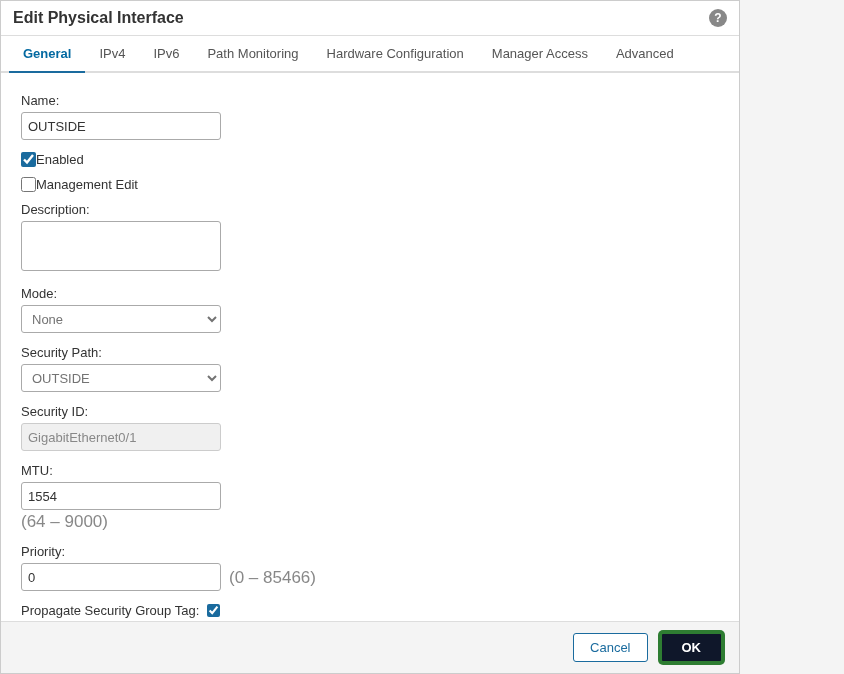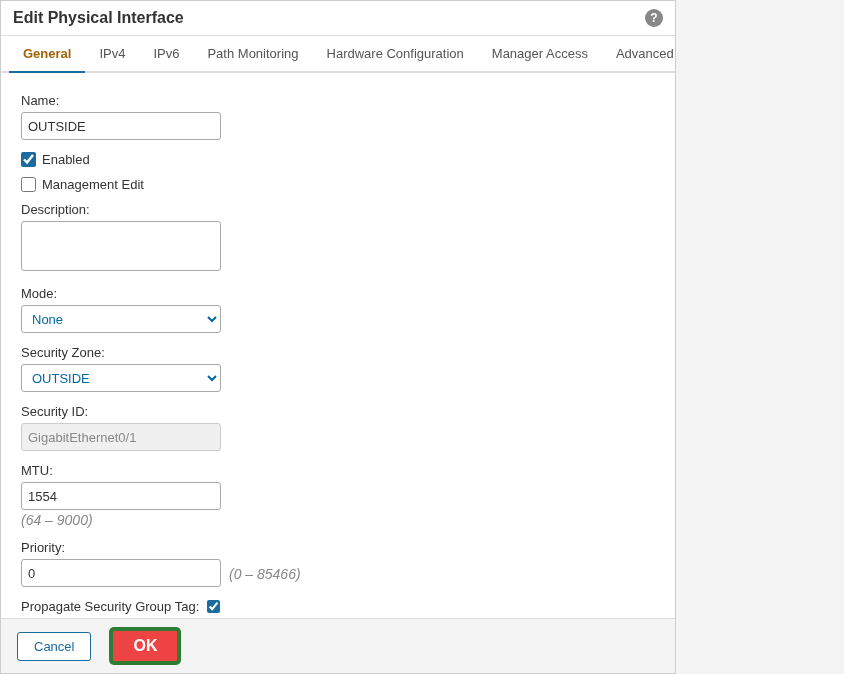--- a/index.html
+++ b/index.html
@@ -7,21 +7,21 @@
       font-family: Arial, sans-serif;
       font-size: 13px;
       background: #f4f4f4;
       color: #333;
       width: 844px;
       height: 674px;
       overflow: hidden;
     }
     .dialog {
       background: #fff;
-      width: 676px;
+      width: 740px;
       height: 674px;
       display: flex;
       flex-direction: column;
       border: 1px solid #ccc;
     }
     .dialog-title-bar {
       display: flex;
       align-items: center;
       justify-content: space-between;
       padding: 8px 12px;
@@ -55,21 +55,21 @@
     .tab {
       padding: 10px 14px;
       cursor: pointer;
       font-size: 13px;
       color: #555;
       border-bottom: 2px solid transparent;
       margin-bottom: -2px;
       white-space: nowrap;
     }
     .tab.active {
-      color: #a16207;
+      color: #0369a1;
       border-bottom: 2px solid #1a6b9e;
       font-weight: bold;
     }
     .dialog-body {
       flex: 1;
       padding: 20px 20px;
       overflow-y: auto;
       background: #fff;
     }
     .form-group {
@@ -96,74 +96,73 @@
       color: #888;
       border: 1px solid #ccc;
     }
     .form-select {
       width: 200px;
       height: 28px;
       border: 1px solid #aaa;
       border-radius: 3px;
       padding: 0 6px;
       font-size: 13px;
-      color: #0369a1;
+      color: #737373;
       background: #fff;
       cursor: pointer;
       appearance: auto;
     }
     .form-textarea {
       width: 200px;
       height: 50px;
       border: 1px solid #aaa;
       border-radius: 3px;
       padding: 4px 6px;
       font-size: 13px;
       color: #333;
       background: #fff;
       resize: none;
     }
     .checkbox-row {
       display: flex;
       align-items: center;
-      gap: 6px;
       margin-bottom: 10px;
     }
     .checkbox-row input[type="checkbox"] {
       width: 15px;
       height: 15px;
       cursor: pointer;
     }
     .hint-text {
-      font-size: 14px;
+      font-size: 17px;
       color: #888;
-      font-style: italic;
       margin-top: 2px;
     }
     .dialog-footer {
       display: flex;
+      justify-content: flex-end;
       align-items: center;
       padding: 10px 16px;
       border-top: 1px solid #ddd;
       background: #f4f4f4;
-      gap: 20px;
+      gap: 12px;
     }
     .btn-cancel {
       padding: 6px 16px;
       font-size: 13px;
       background: #fff;
       border: 1px solid #1a6b9e;
       color: #1a6b9e;
       border-radius: 3px;
       cursor: pointer;
     }
     .btn-ok {
       padding: 6px 20px;
-      font-size: 16px;
-      background: #ef4444;
+      font-size: 13px;
+      background: #0f172a;
       border: 2px solid #2e7d32;
       color: #fff;
       border-radius: 3px;
       cursor: pointer;
       font-weight: bold;
       box-shadow: 0 0 0 2px #2e7d32;
     }
     .propagate-row {
       display: flex;
       align-items: center;
@@ -220,21 +219,21 @@
     <div class="form-group">
       <label class="form-label">Mode:</label>
       <select class="form-select">
         <option>None</option>
         <option>Passive</option>
         <option>Inline</option>
       </select>
     </div>
 
     <div class="form-group">
-      <label class="form-label">Security Zone:</label>
+      <label class="form-label">Security Path:</label>
       <select class="form-select">
         <option>OUTSIDE</option>
         <option>INSIDE</option>
         <option>DMZ</option>
       </select>
     </div>
 
     <div class="form-group">
       <label class="form-label">Security ID:</label>
       <input type="text" class="form-input readonly" readonly="" value="GigabitEthernet0/1" style="">

